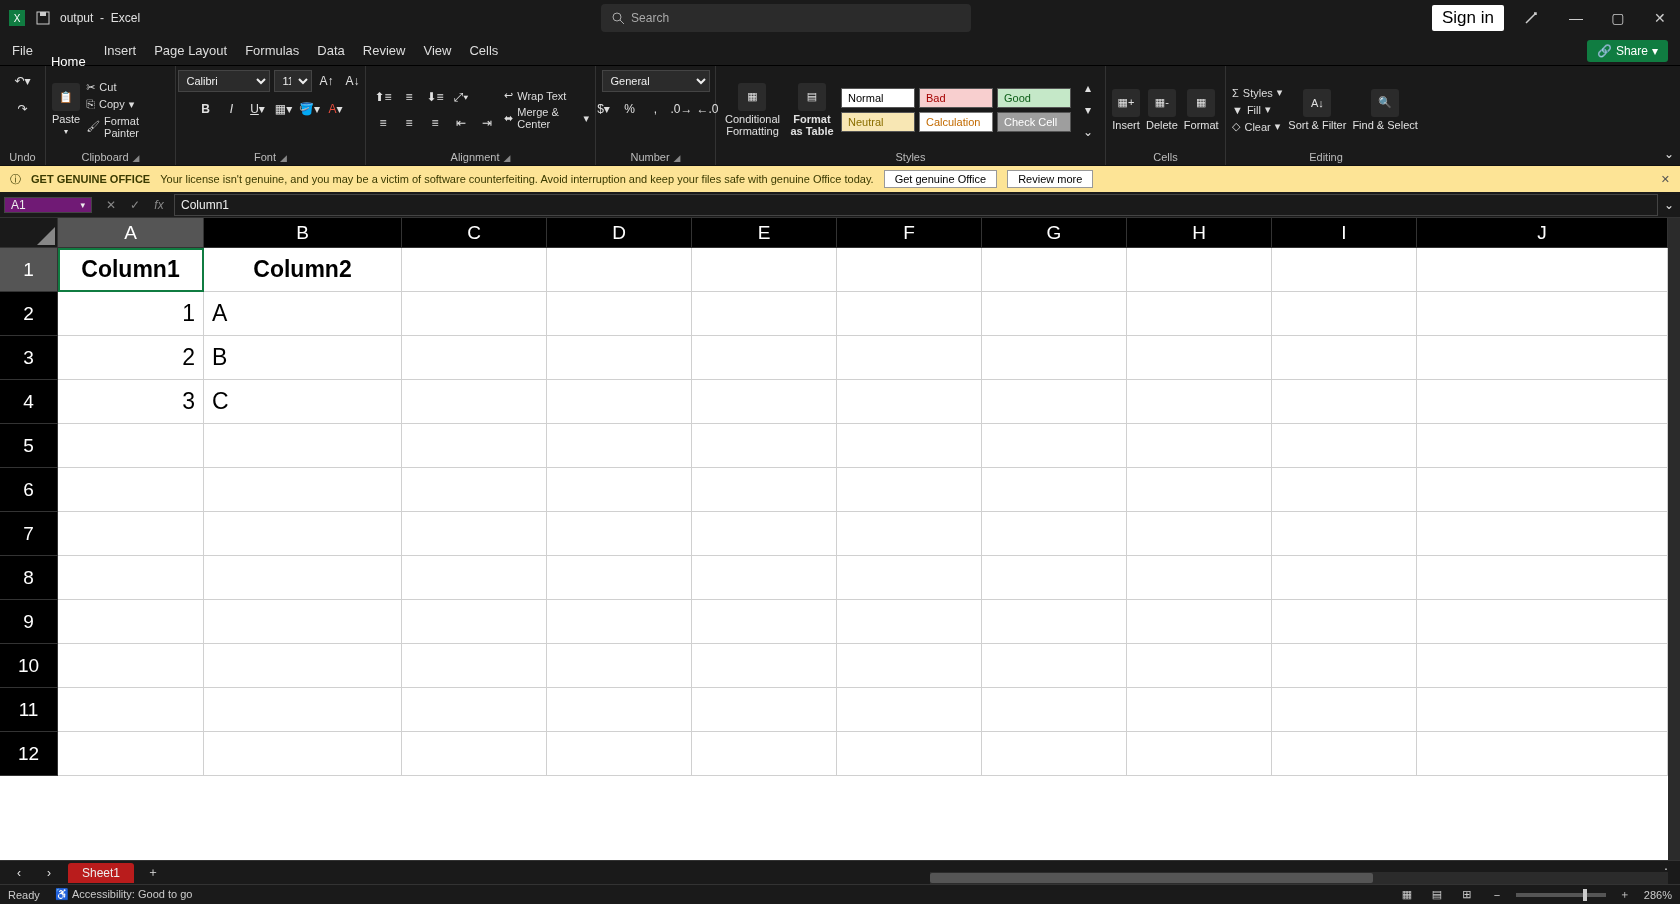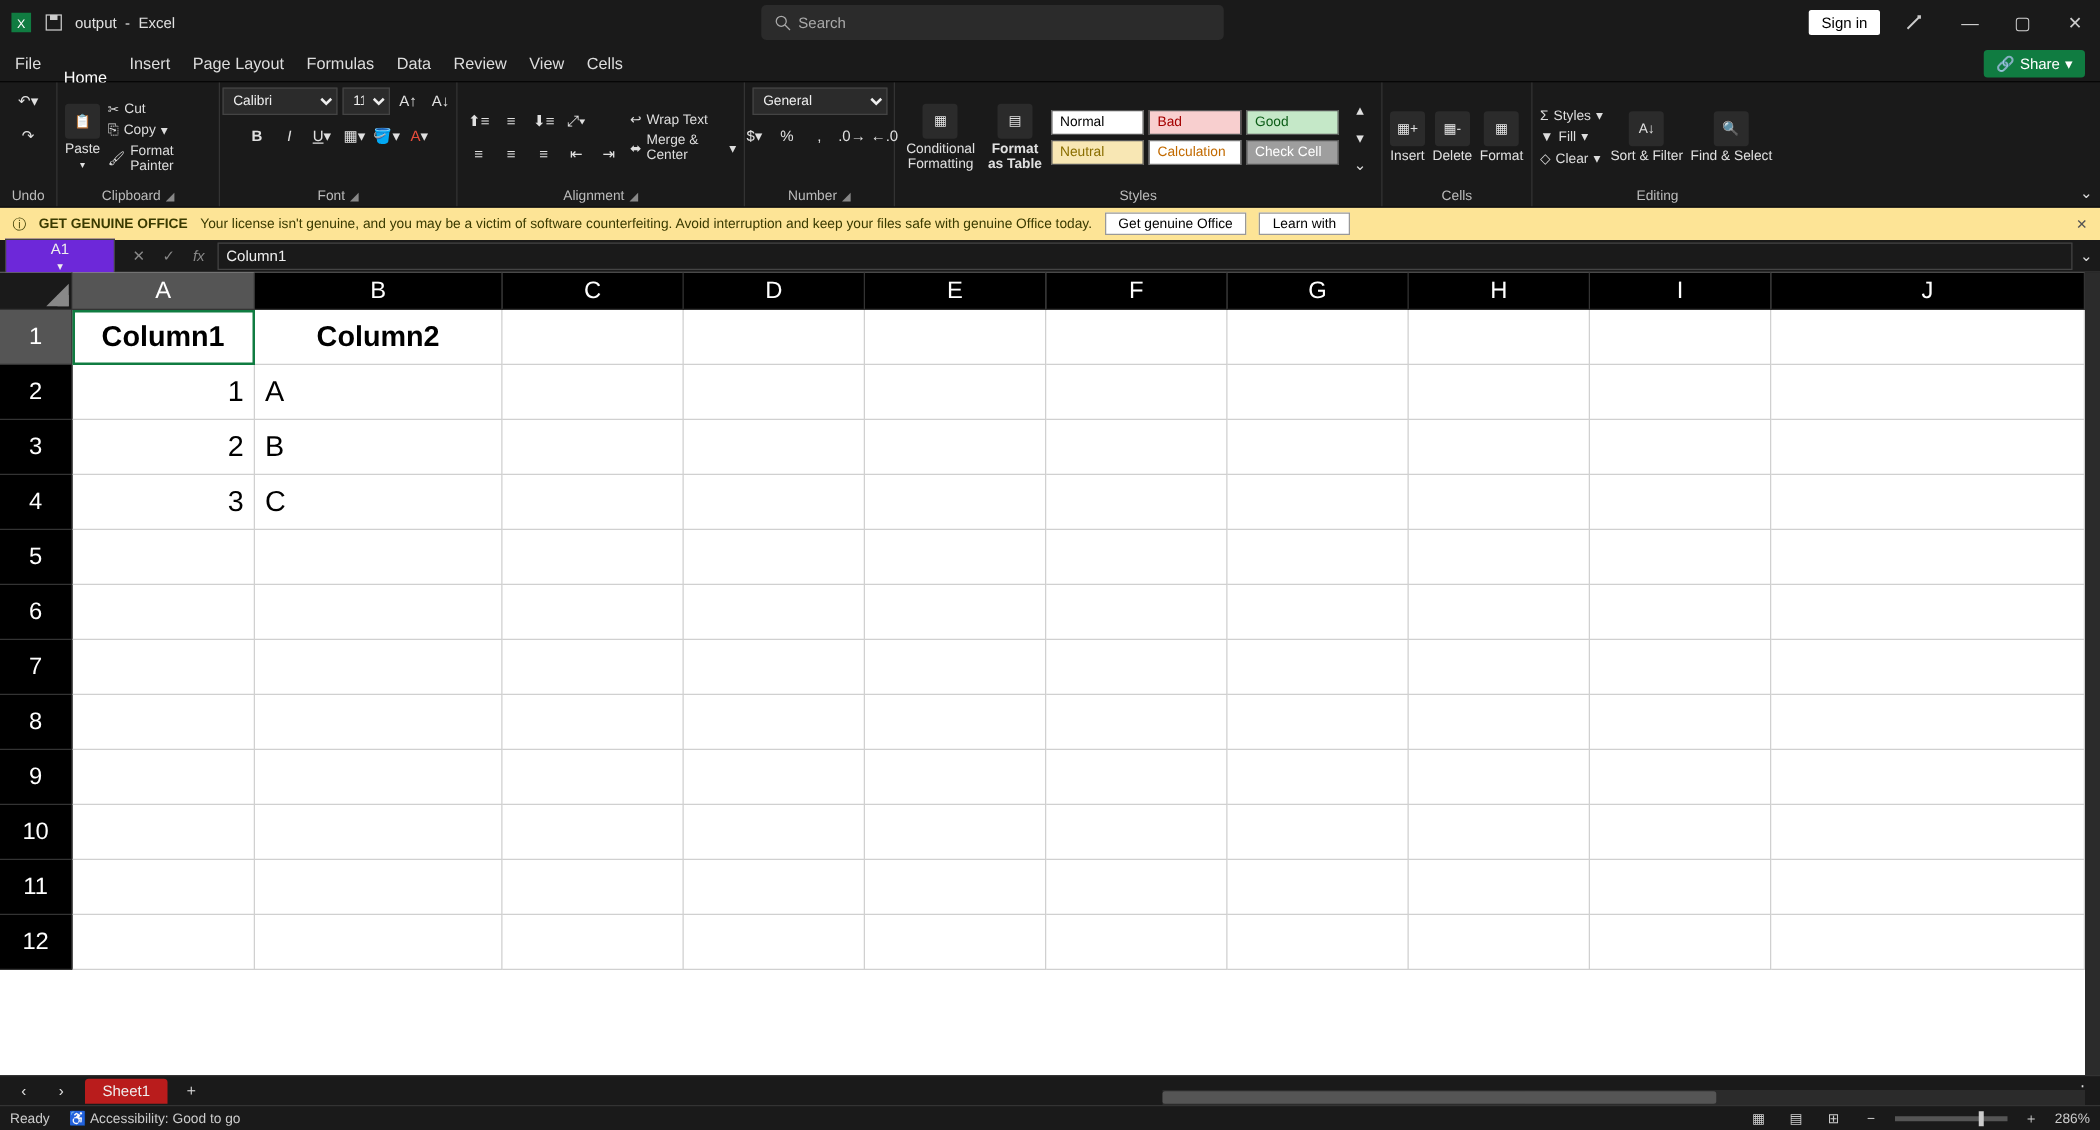--- a/index.html
+++ b/index.html
@@ -2,21 +2,21 @@
 <html><head>
 <meta charset="utf-8">
 <style>
 * { margin:0; padding:0; box-sizing:border-box; font-family:"Segoe UI",Arial,sans-serif; }
 body{ background:#1a1a1a; color:#e0e0e0; width:1680px; height:904px; overflow:hidden; font-size:12px; position:relative; }
 .titlebar{ height:36px; background:#1a1a1a; display:flex; align-items:center; padding:0 8px; }
 .titlebar .left{ display:flex; align-items:center; gap:8px; }
 .titlebar .icon-sq{ width:18px; height:18px; display:flex; align-items:center; justify-content:center; }
 .search-box{ margin:0 auto; width:370px; height:28px; background:#2b2b2b; border-radius:4px; display:flex; align-items:center; padding:0 10px; color:#aaa; gap:6px; }
 .titlebar .right{ display:flex; align-items:center; gap:18px; }
-.signin-btn{ background:#fff; color:#000; font-size:12px; padding:3px 10px; border-radius:2px; border:none; }
+.signin-btn{ background:#fff; color:#000; font-size:17px; padding:3px 10px; border-radius:2px; border:none; }
 .win-btn{ width:24px; text-align:center; color:#ccc; font-size:14px; }
 .tabrow{ height:30px; background:#1a1a1a; display:flex; align-items:center; padding:0 12px; gap:18px; border-bottom:1px solid #000; }
 .tab{ color:#ddd; font-size:13px; cursor:pointer; padding:2px 0; }
 .tab.active{ color:#fff; border-bottom:2px solid #107c41;margin-top:23px; }
 .share-btn{ margin-left:auto; background:#107c41; color:#fff; padding:4px 10px; font-size:12px; border:none; border-radius:3px; display:flex; align-items:center; gap:4px; }
 .ribbon{ height:100px; background:#1a1a1a; display:flex; border-bottom:1px solid #111; position:relative; }
 .rgroup{ display:flex; flex-direction:column; justify-content:space-between; border-right:1px solid #333; padding:4px 6px 2px 6px; }
 .rgroup .label{ text-align:center; font-size:11px; color:#bbb; padding-top:2px; }
 .rgroup .body{ flex:1; display:flex; align-items:center; gap:6px; }
 .btn-stack{ display:flex; flex-direction:column; align-items:center; gap:2px; font-size:11px; cursor:pointer; }
@@ -30,21 +30,21 @@
 .swatch-normal{ background:#fff; color:#000; }
 .swatch-bad{ background:#f8cfcf; color:#a40000; }
 .swatch-good{ background:#c5e8c8; color:#0c5d17; }
 .swatch-neutral{ background:#f8e7b4; color:#8a6e00; }
 .swatch-calc{ background:#fff; color:#c26a00; border:1px solid #777;}
 .swatch-check{ background:#9e9e9e; color:#fff; }
 .warn-bar{ height:26px; background:#fde496; color:#3a3a00; display:flex; align-items:center; padding:0 10px; font-size:11px; gap:10px; }
 .warn-bar .wbtn{ background:#fff; border:1px solid #999; padding:2px 10px; font-size:11px; cursor:pointer; }
 .warn-bar .close{ margin-left:auto; cursor:pointer; color:#555; }
 .formula-bar{ height:26px; background:#1a1a1a; display:flex; align-items:center; border-bottom:1px solid #333; }
-.name-box{ width:88px; height:28px; background:#6d28d9; color:#eee; border:1px solid #444; margin:0 4px; font-size:12px; padding:0 6px; display:flex;align-items:center;justify-content:space-between;flex-direction:column; }
+.name-box{ width:88px; height:16px; background:#701a75; color:#eee; border:1px solid #444; margin:0 4px; font-size:12px; padding:0 6px; display:flex;align-items:center;justify-content:space-between; }
 .fx-input{ flex:1; background:#1a1a1a; color:#eee; border:1px solid #444; height:22px; font-size:12px; padding:0 6px; }
 .fx-icons{ display:flex; gap:2px; padding:0 4px; color:#888; }
 .grid-area{ position:absolute; top:218px; left:0; right:12px; bottom:40px; background:#fff; }
 .colhdr-row{ position:absolute; top:0; left:0; right:0; height:30px; display:flex; }
 .corner{ width:58px; height:30px; background:#1a1a1a; border-right:1px solid #333; border-bottom:1px solid #333; position:relative; }
 .corner::after{ content:""; position:absolute; right:2px; bottom:2px; border:9px solid transparent; border-right-color:#888; border-bottom-color:#888; }
 .colhdr{ height:30px; background:#000; color:#fff; display:flex; align-items:center; justify-content:center; font-size:19px; border-right:1px solid #333; border-bottom:1px solid #333; }
 .colA{ width:146px; background:#555 !important; }
 .colstd{ width:145px; }
 .rowhdr-col{ position:absolute; top:30px; left:0; width:58px; }
@@ -278,21 +278,21 @@
     <div class="label">Editing</div>
   </div>
   <span style="position:absolute;right:6px;bottom:4px;cursor:pointer;">⌄</span>
 </div>
 
 <div class="warn-bar">
   <span>ⓘ</span>
   <b>GET GENUINE OFFICE</b>
   <span>Your license isn't genuine, and you may be a victim of software counterfeiting. Avoid interruption and keep your files safe with genuine Office today.</span>
   <button class="wbtn">Get genuine Office</button>
-  <button class="wbtn">Learn with</button>
+  <button class="wbtn">Review more</button>
   <span class="close">✕</span>
 </div>
 
 <div class="formula-bar">
   <div class="name-box">
       <span>A1</span>
       <span style="font-size:9px;">▾</span>
     </div>
   <div class="fx-icons">
     <span class="icon-btn">✕</span>

